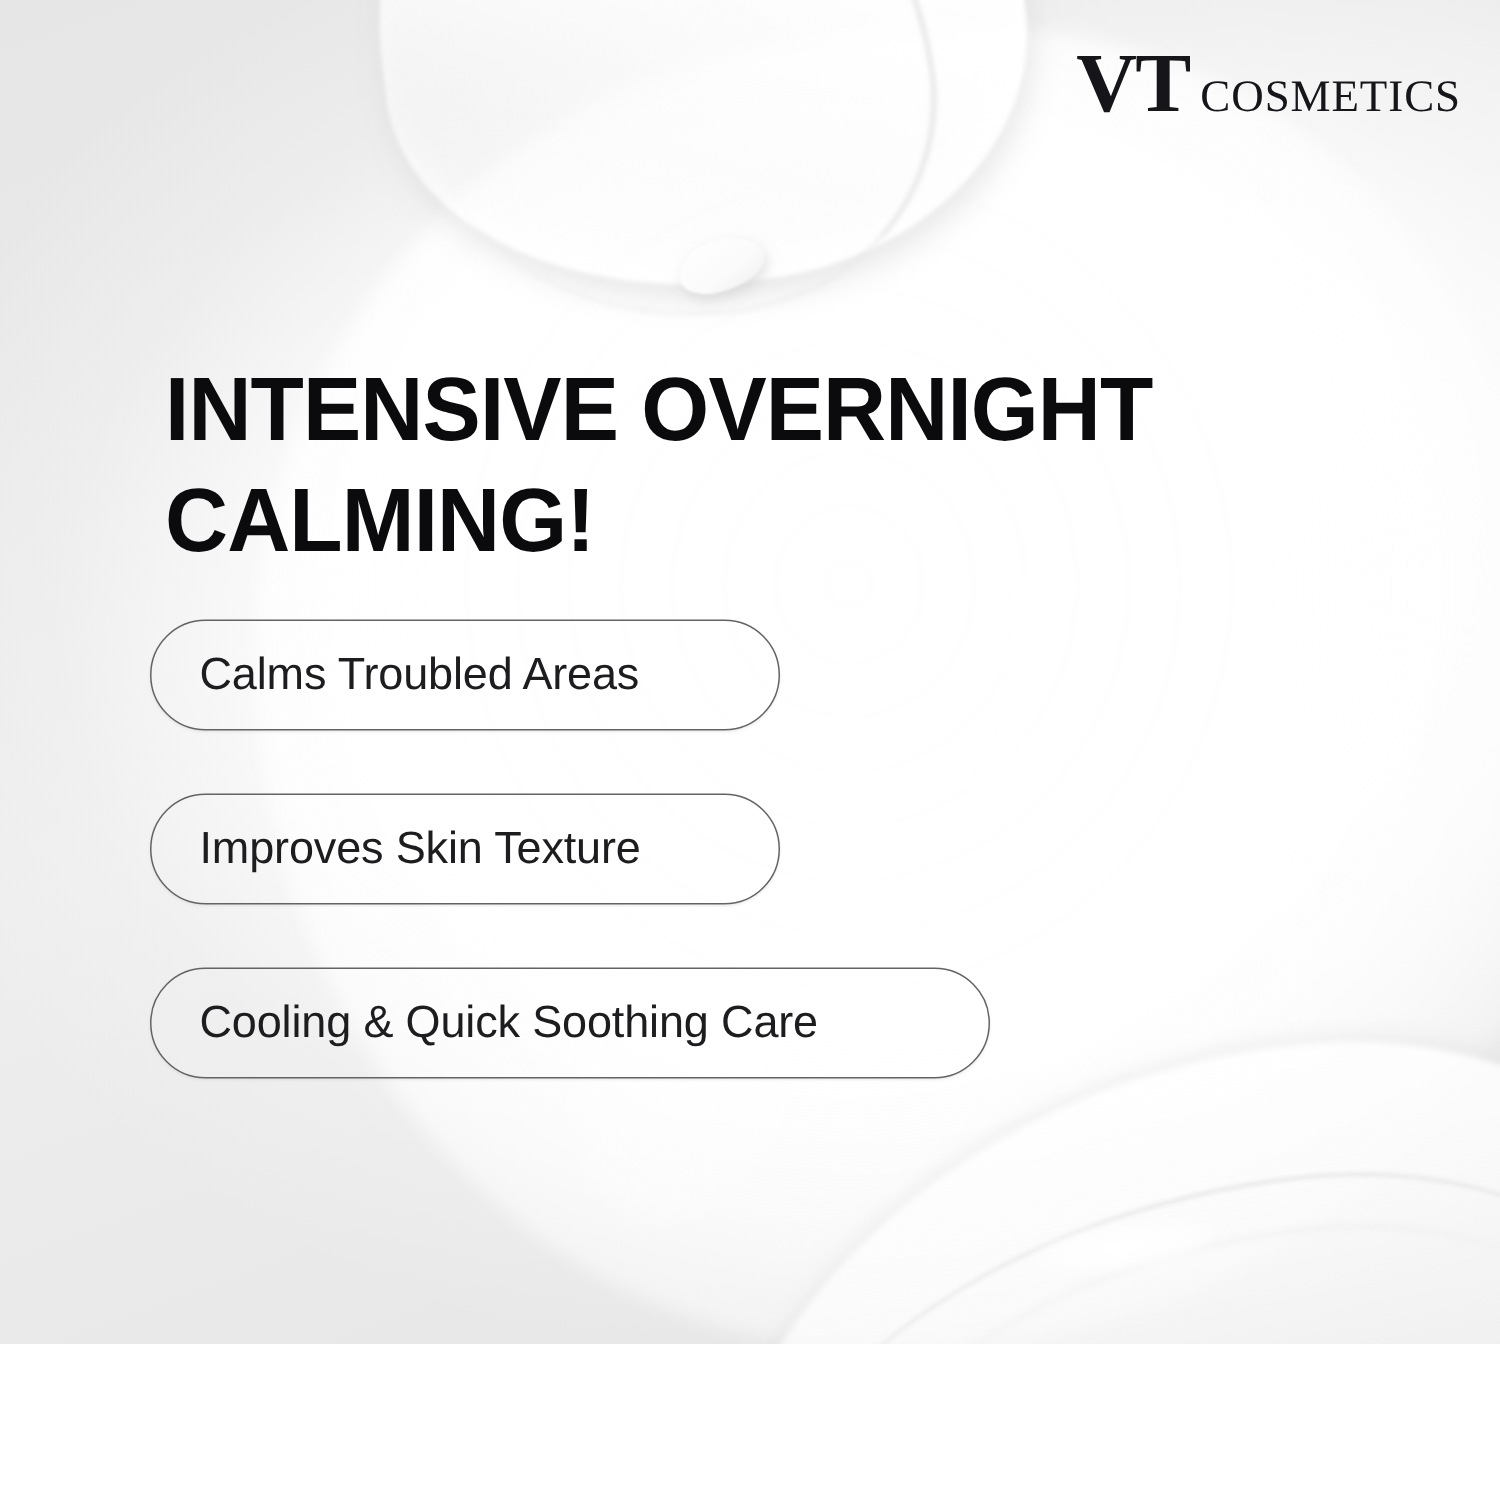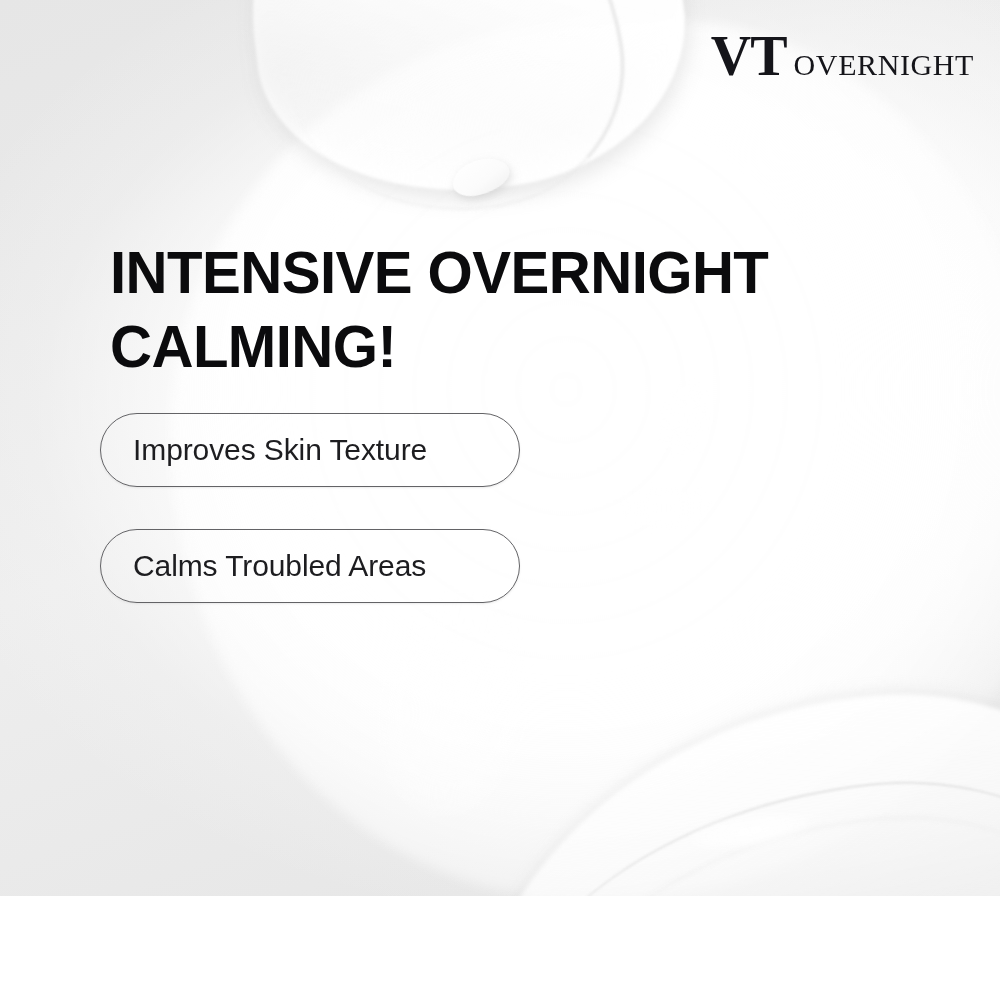--- a/index.html
+++ b/index.html
@@ -264,33 +264,36 @@
     <div class="highlight hl-b"></div>
     <div class="highlight hl-c"></div>
     <div class="highlight hl-d"></div>
     <div class="highlight hl-e"></div>
     <div class="wisp wisp-a"></div>
     <div class="wisp wisp-b"></div>
   </div>
 
   <div id="logo">
     <span class="logo-vt">VT</span>
-    <span class="logo-word">OVERNIGHT</span>
+    <span class="logo-word">COSMETICS</span>
   </div>
 
   <h1 id="headline">INTENSIVE OVERNIGHT
 CALMING!</h1>
 
   <div id="pill-list">
+
+    <div class="pill pill-w2">
+      <span class="pill-label">Calms Troubled Areas</span>
+    </div>
 
     <div class="pill pill-w1">
       <span class="pill-label">Improves Skin Texture</span>
     </div>
 
-    <div class="pill pill-w2">
-      <span class="pill-label">Calms Troubled Areas</span>
+    <div class="pill pill-w3">
+      <span class="pill-label">Cooling &amp; Quick Soothing Care</span>
     </div>
 
 
-
   </div>
 
 </div>
 
 </body></html>

